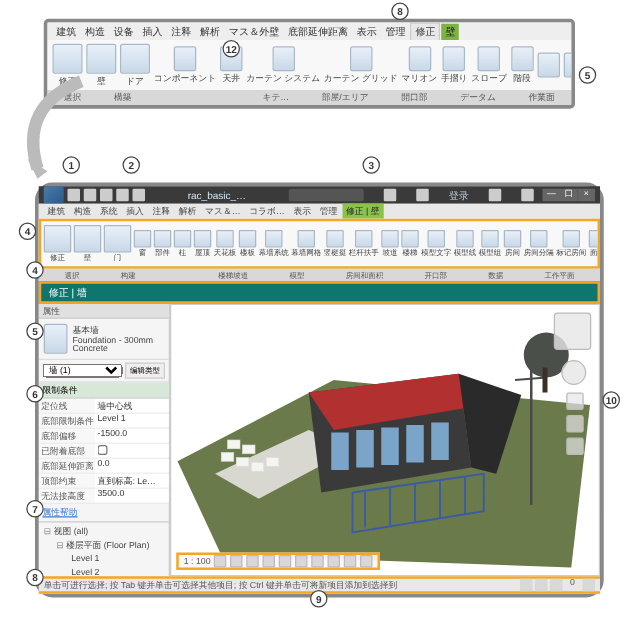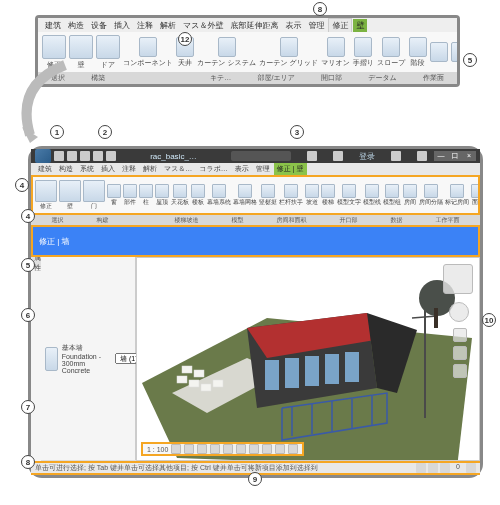--- a/index.html
+++ b/index.html
@@ -38,25 +38,25 @@
   .main-tabs span { padding: 1px 3px; color: #444; white-space: nowrap; cursor: pointer; }
   .main-tabs .active-green { background: #8bc34a; color: #222; }
   
   .main-ribbon { height: 40px; border: 2px solid #f5a623; background: #f8f8f8; display: flex; padding: 2px; gap: 2px; align-items: center; overflow: hidden; }
   .mr-tool { display: flex; flex-direction: column; align-items: center; }
   .mr-icon { width: 14px; height: 14px; background: linear-gradient(180deg, #e8f0f8, #c8d8e8); border: 1px solid #a8b8c8; border-radius: 1px; }
   .mr-icon-lg { width: 22px; height: 22px; }
   .mr-label { font-size: 6px; color: #444; white-space: nowrap; }
   .mr-panel-labels { height: 10px; background: #d8d8d8; display: flex; font-size: 6px; color: #555; justify-content: space-around; align-items: center; padding: 0 4px; }
   
-  .context-bar { height: 32px; border: 2px solid #f5a623; background: #3b82f6; color: #fff; font-size: 8px; display: flex; align-items: center; padding-left: 6px; text-align: right; }
+  .context-bar { height: 18px; border: 2px solid #f5a623; background: #0f766e; color: #fff; font-size: 8px; display: flex; align-items: center; padding-left: 6px; text-align: right; }
   
   .workspace { flex: 1; display: flex; overflow: hidden; }
   
-  .props-panel { width: 105px; background: #f5f5f5; border-right: 1px solid #ccc; display: flex; flex-direction: row; font-size: 7px; }
+  .props-panel { width: 105px; background: #f5f5f5; border-right: 1px solid #ccc; display: flex; flex-direction: column; font-size: 7px; }
   .props-header { height: 12px; background: #e0e0e0; display: flex; align-items: center; padding-left: 3px; gap: 2px; color: #555; border-bottom: 1px solid #ccc; }
   .props-type { display: flex; padding: 4px; gap: 4px; align-items: center; border-bottom: 1px solid #ddd; }
   .props-type-icon { width: 24px; height: 24px; background: linear-gradient(180deg, #e8f0f8, #c8d8e8); border: 1px solid #a8b8c8; border-radius: 2px; }
   .props-type-text { font-size: 7px; color: #444; }
   .props-instance { display: flex; padding: 2px 3px; gap: 2px; border-bottom: 1px solid #ddd; align-items: center; }
   .props-instance select { font-size: 7px; flex: 1; height: 11px; }
   .props-edit-btn { font-size: 6px; padding: 1px 3px; background: #eee; border: 1px solid #ccc; cursor: pointer; white-space: nowrap; }
   .props-group-h { background: #d8e8d8; padding: 1px 3px; font-size: 7px; border-bottom: 1px solid #ccc; }
   .props-row { display: flex; border-bottom: 1px solid #e8e8e8; height: 12px; }
   .props-row .k { width: 45px; padding: 1px 2px; color: #555; background: #f8f8f8; white-space: nowrap; overflow: hidden; }

